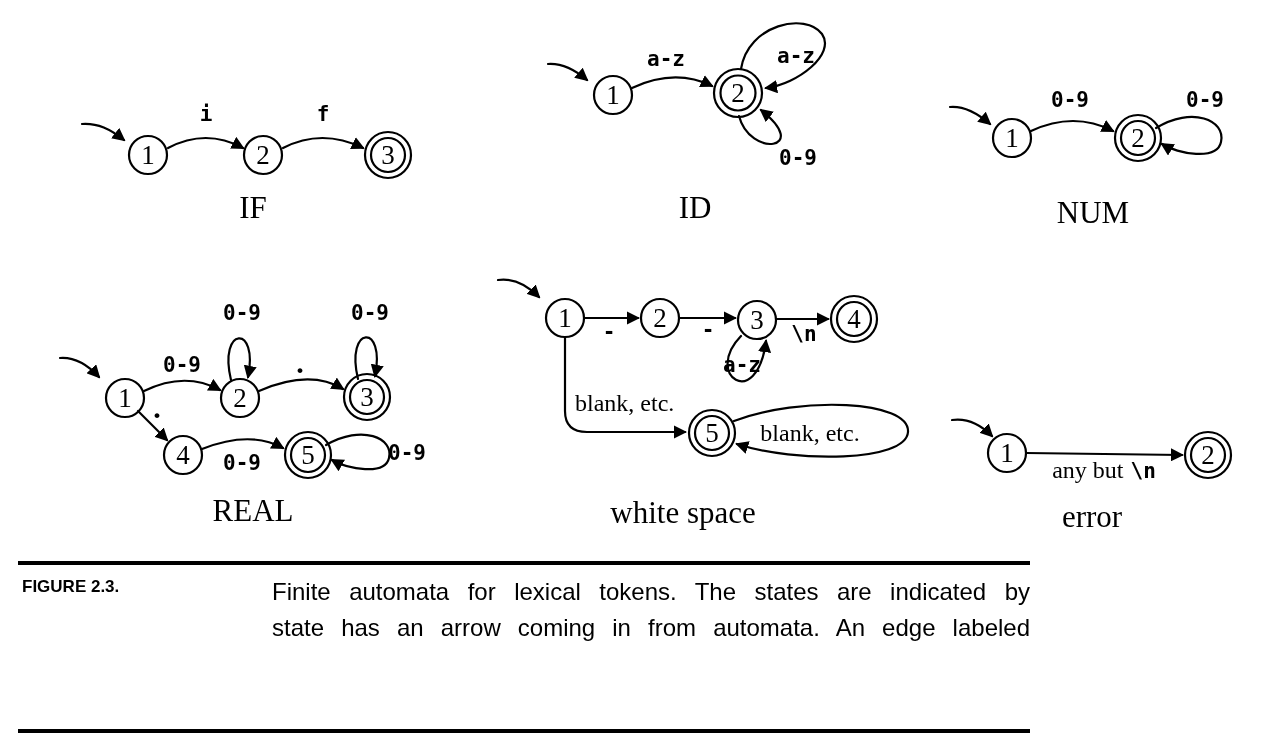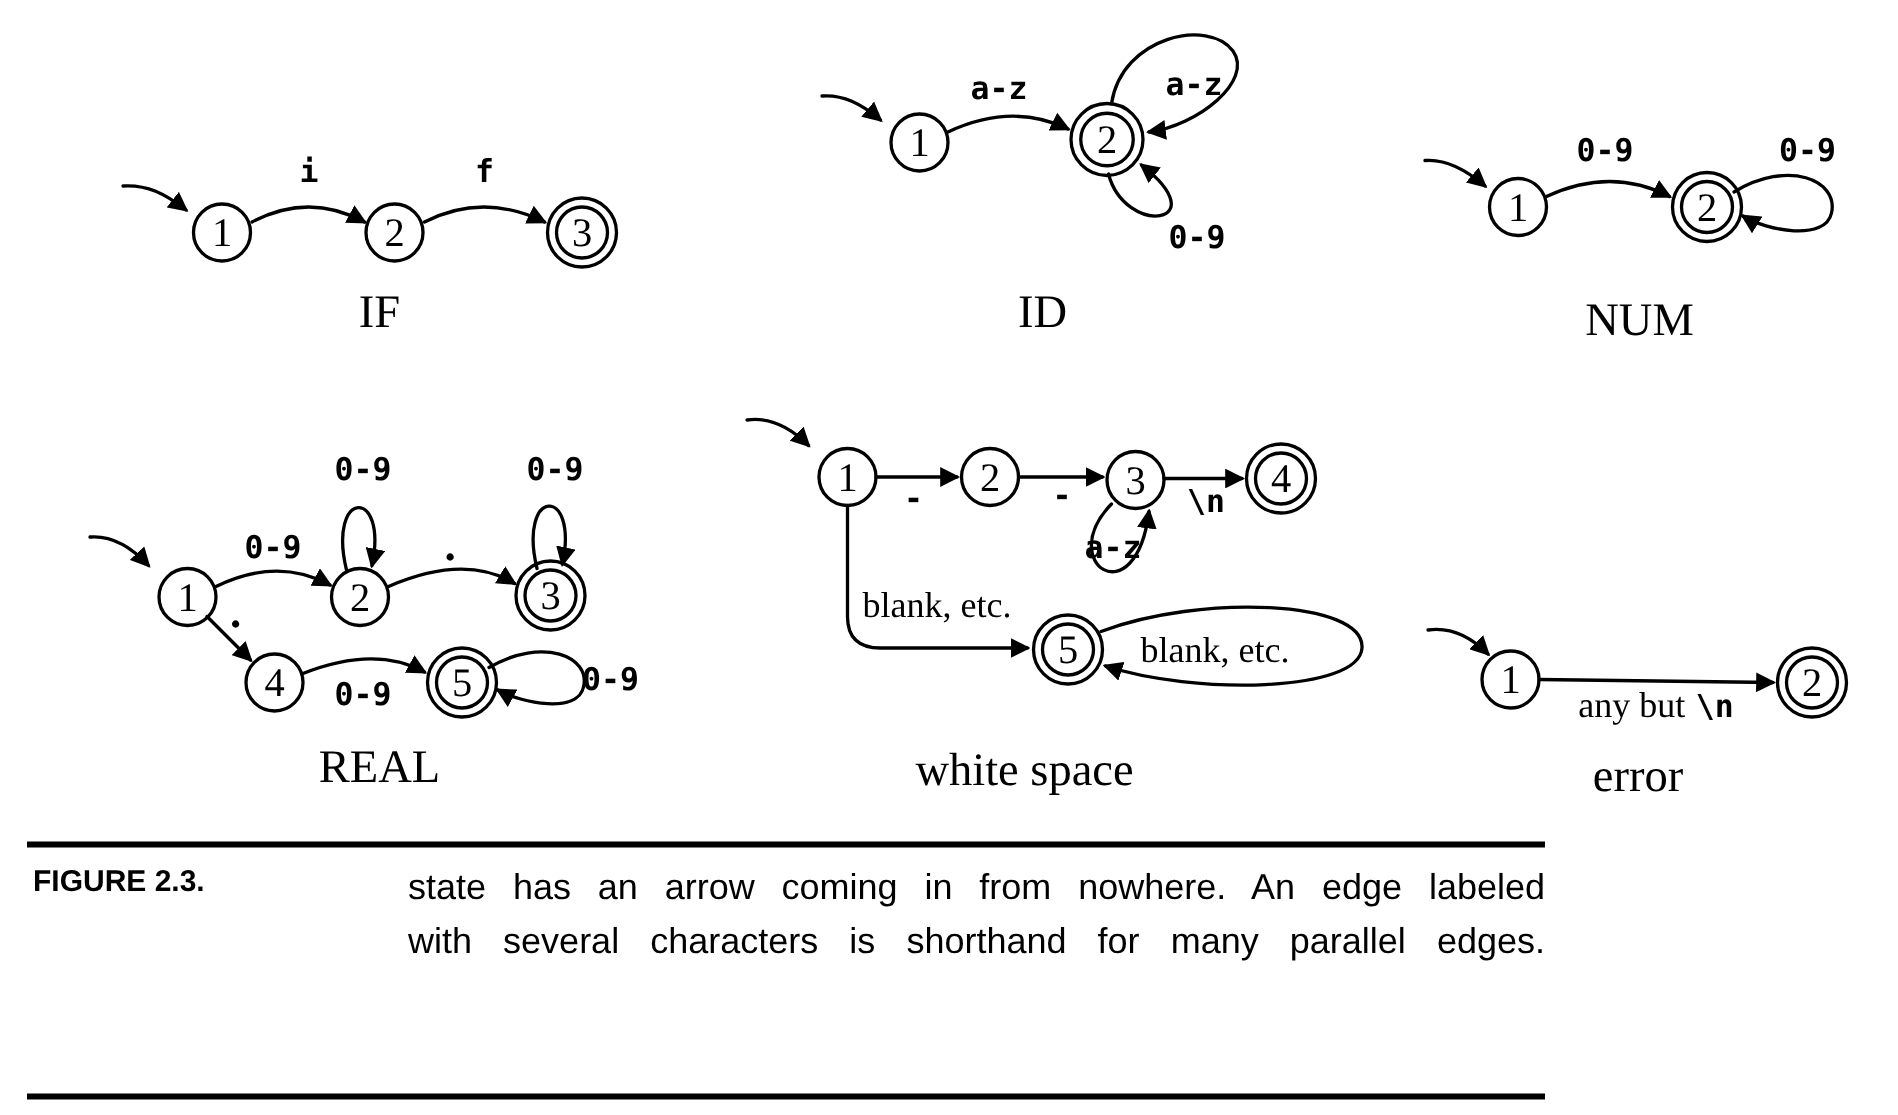--- a/index.html
+++ b/index.html
@@ -10,21 +10,21 @@
   .st   { fill:none; stroke:#000; stroke-width:2.2; }
   text  { fill:#000; }
   .num   { font-family:"Liberation Serif", serif; font-size:27px; text-anchor:middle; }
   .code  { font-family:"DejaVu Sans Mono", monospace; font-weight:bold; font-size:21px; text-anchor:middle; }
   .plain { font-family:"Liberation Serif", serif; font-size:24px; text-anchor:middle; }
   .dot   { font-family:"Liberation Serif", serif; font-weight:bold; font-size:30px; text-anchor:middle; }
   .title { font-family:"Liberation Serif", serif; font-size:31px; text-anchor:middle; }
   .rule { position:absolute; left:18px; width:1012px; height:4px; background:#000; }
   .rule-top { top:561px; }
   .rule-bottom { top:729px; }
-  .figlabel { position:absolute; left:22px; top:577px; font-size:20px; font-weight:bold; }
+  .figlabel { position:absolute; left:22px; top:577px; font-size:17px; font-weight:bold; }
   .caption { position:absolute; left:272px; top:574px; width:758px; font-size:24px; }
   .capline { text-align:justify; text-align-last:justify; line-height:36px; height:36px; }
 </style>
 </head>
 <body>
 
 <div class="page">
 
   <svg width="0" height="0" style="position:absolute">
     <defs>
@@ -148,18 +148,18 @@
     <text x="164" y="108" style="text-anchor:middle"><tspan class="plain">any but</tspan><tspan class="code" dx="7">\n</tspan></text>
     <circle class="st" cx="268" cy="85" r="23"></circle>
     <circle class="st" cx="268" cy="85" r="17"></circle>
     <text class="num" x="268" y="94">2</text>
     <text class="title" x="152" y="157">error</text>
   </svg>
 
   <div class="rule rule-top"></div>
   <div class="figlabel">FIGURE 2.3.</div>
   <div class="caption">
-    <div class="capline">state has an arrow coming in from nowhere. An edge labeled</div>
-    <div class="capline">with several characters is shorthand for many parallel edges.</div>
+    <div class="capline">Finite automata for lexical tokens. The states are indicated by</div>
+    <div class="capline">state has an arrow coming in from automata. An edge labeled</div>
   </div>
   <div class="rule rule-bottom"></div>
 
 </div>
 
 </body></html>

